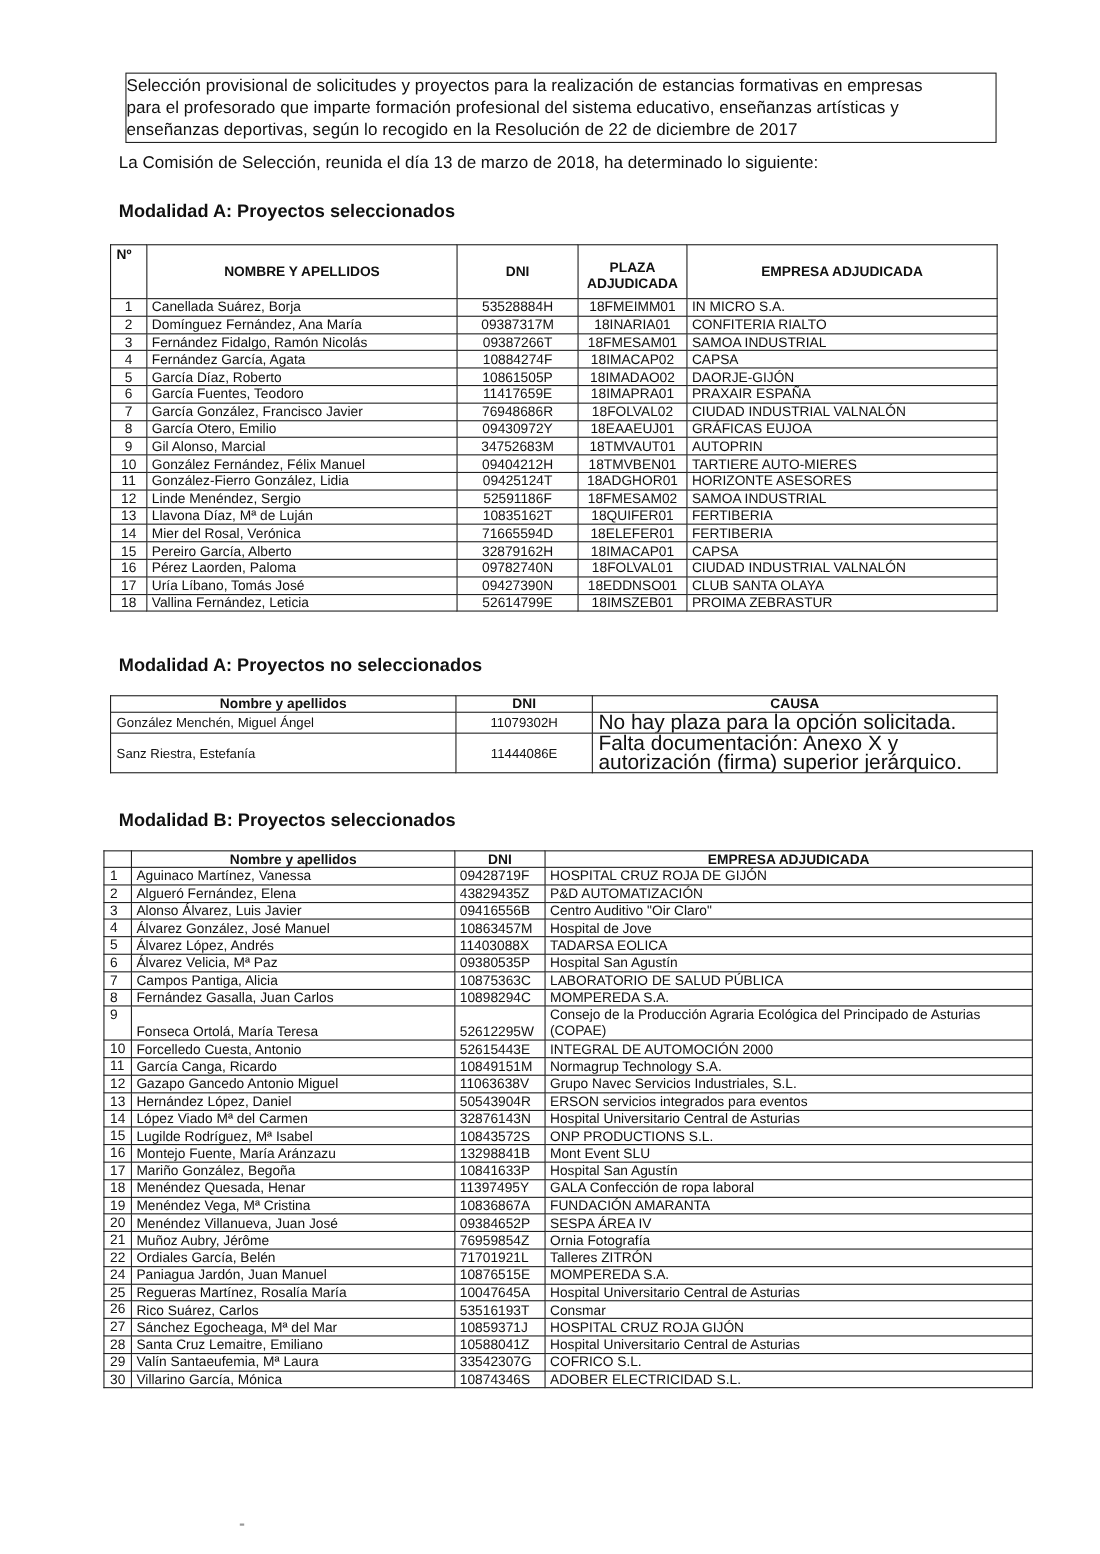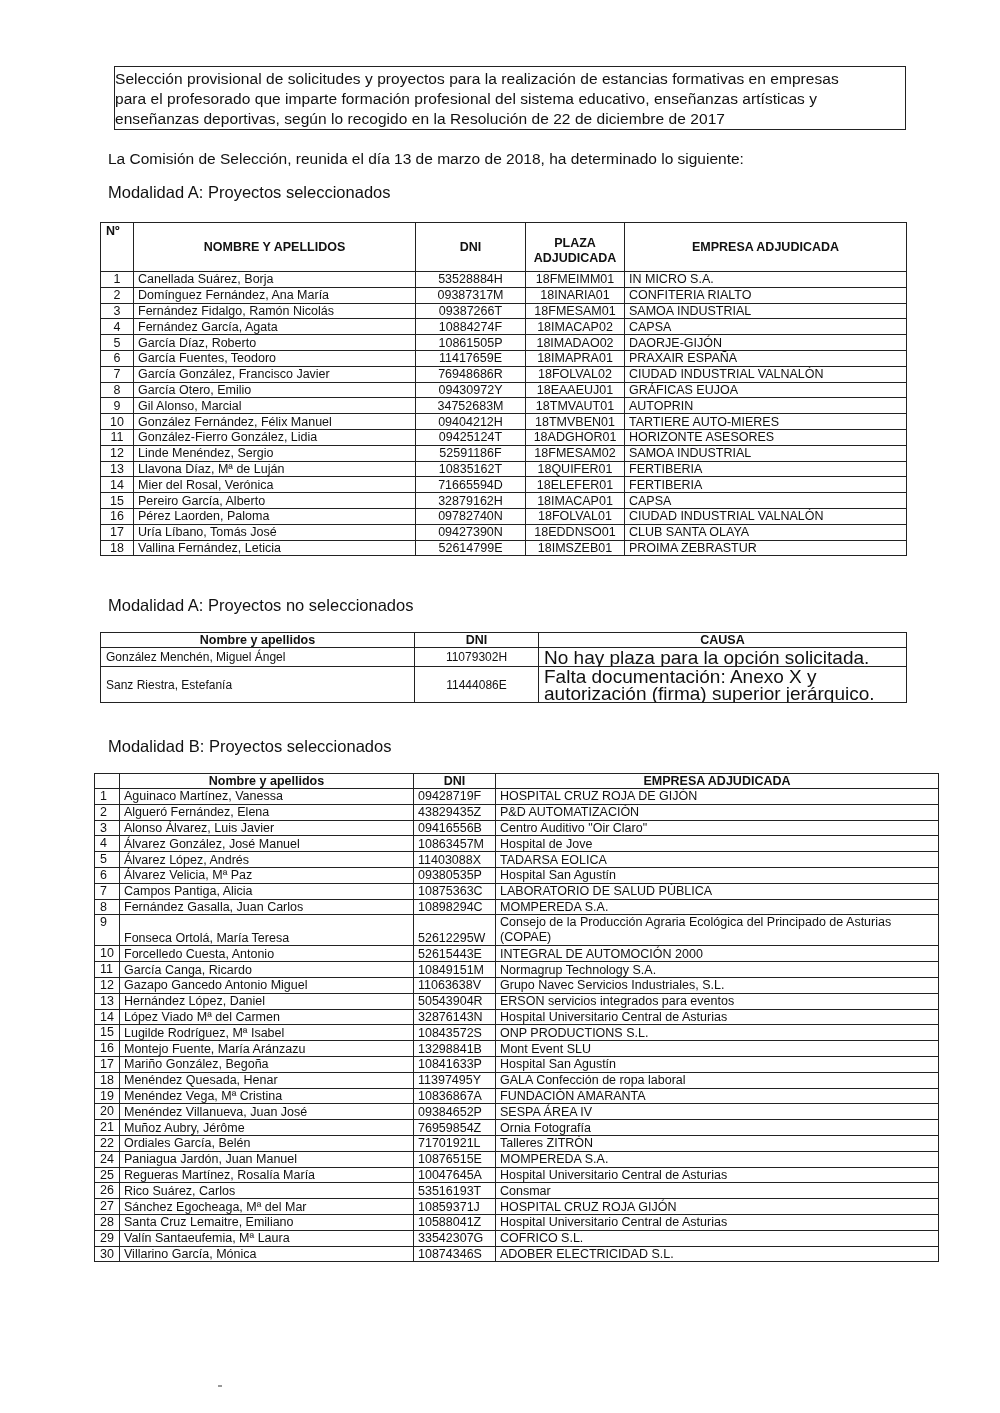--- a/index.html
+++ b/index.html
@@ -6,22 +6,22 @@
   html, body { width: 1000px; height: 1413px; background: #ffffff; }
   body { position: relative; font-family: "Liberation Sans", sans-serif; color: #111; overflow: hidden; }
 
   .title-box {
     position: absolute; left: 114px; top: 66px; width: 792px; height: 64px;
     border: 1px solid #222; text-align: left;
     font-size: 15.5px; line-height: 20px; padding-top: 2px; letter-spacing: 0.05px;
   }
   .title-box div { white-space: nowrap; }
 
-  .intro { position: absolute; left: 108px; top: 150px; font-size: 15.5px; white-space: nowrap; }
-  .section-h { position: absolute; left: 108px; font-size: 16.5px; font-weight: normal; white-space: nowrap; }
+  .intro { position: absolute; left: 108px; top: 140px; font-size: 15.5px; white-space: nowrap; }
+  .section-h { position: absolute; left: 108px; font-size: 16.5px; font-weight: bold; white-space: nowrap; }
 
   table { position: absolute; border-collapse: collapse; table-layout: fixed; }
   td, th { border: 1px solid #222; font-size: 12.5px; line-height: 14px; white-space: nowrap; overflow: hidden; }
   th { font-weight: bold; }
 
   
   #tA { left: 100px; top: 222px; width: 806px; }
   #tA th { height: 49px; font-size: 12.5px; text-align: center; vertical-align: middle; }
   #tA th.no { vertical-align: top; text-align: left; padding-left: 5px; padding-top: 1px; margin-left: 40px; }
   #tA td { height: 15.8px; padding: 0 4px; }

